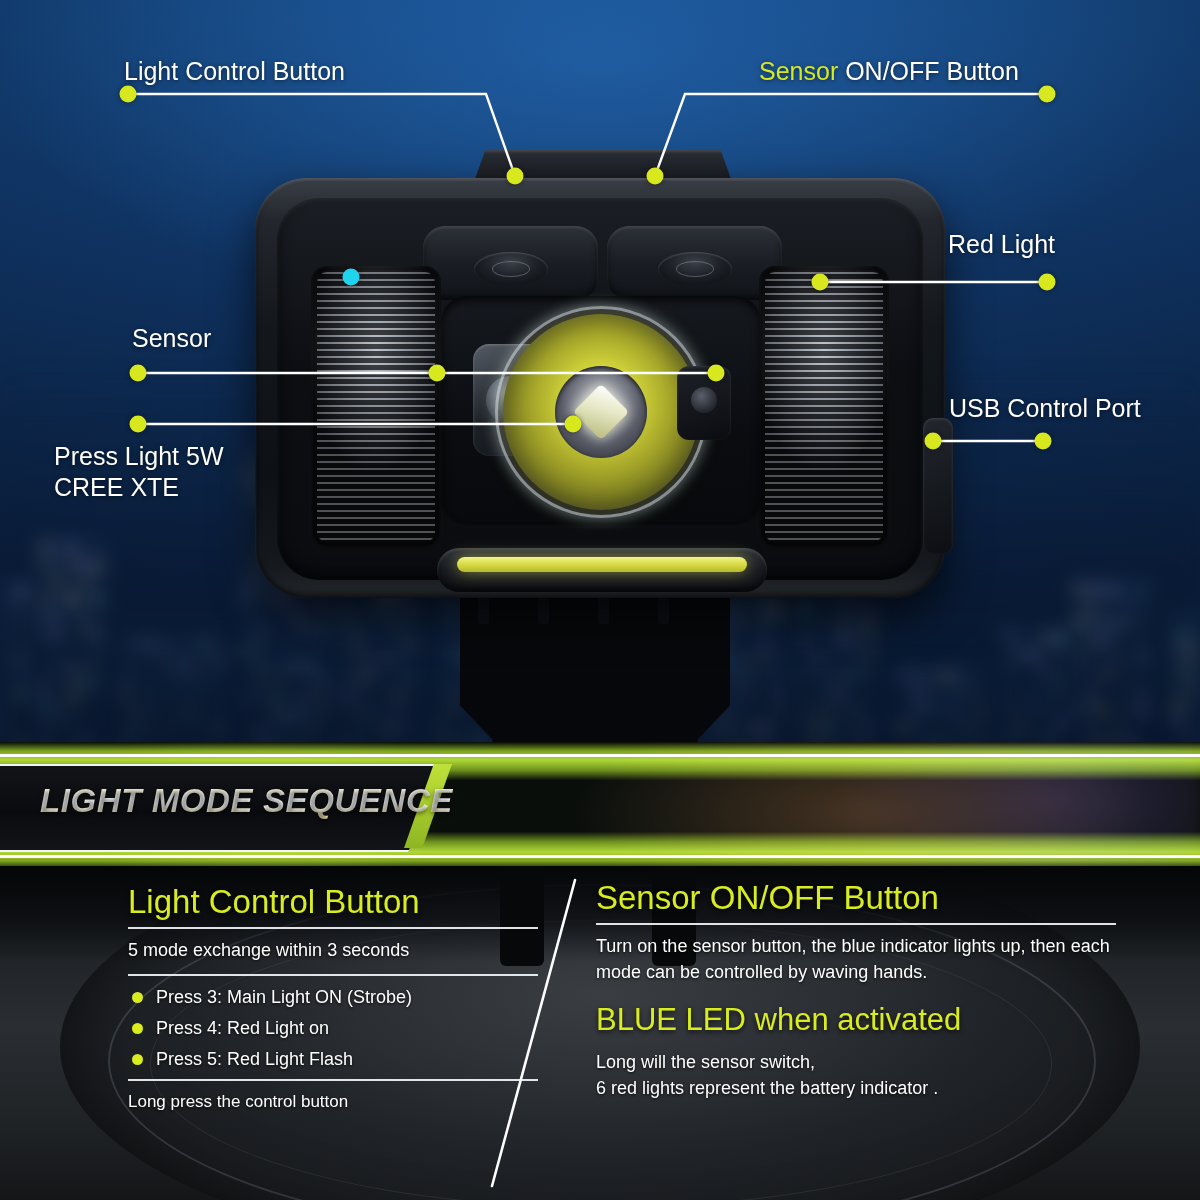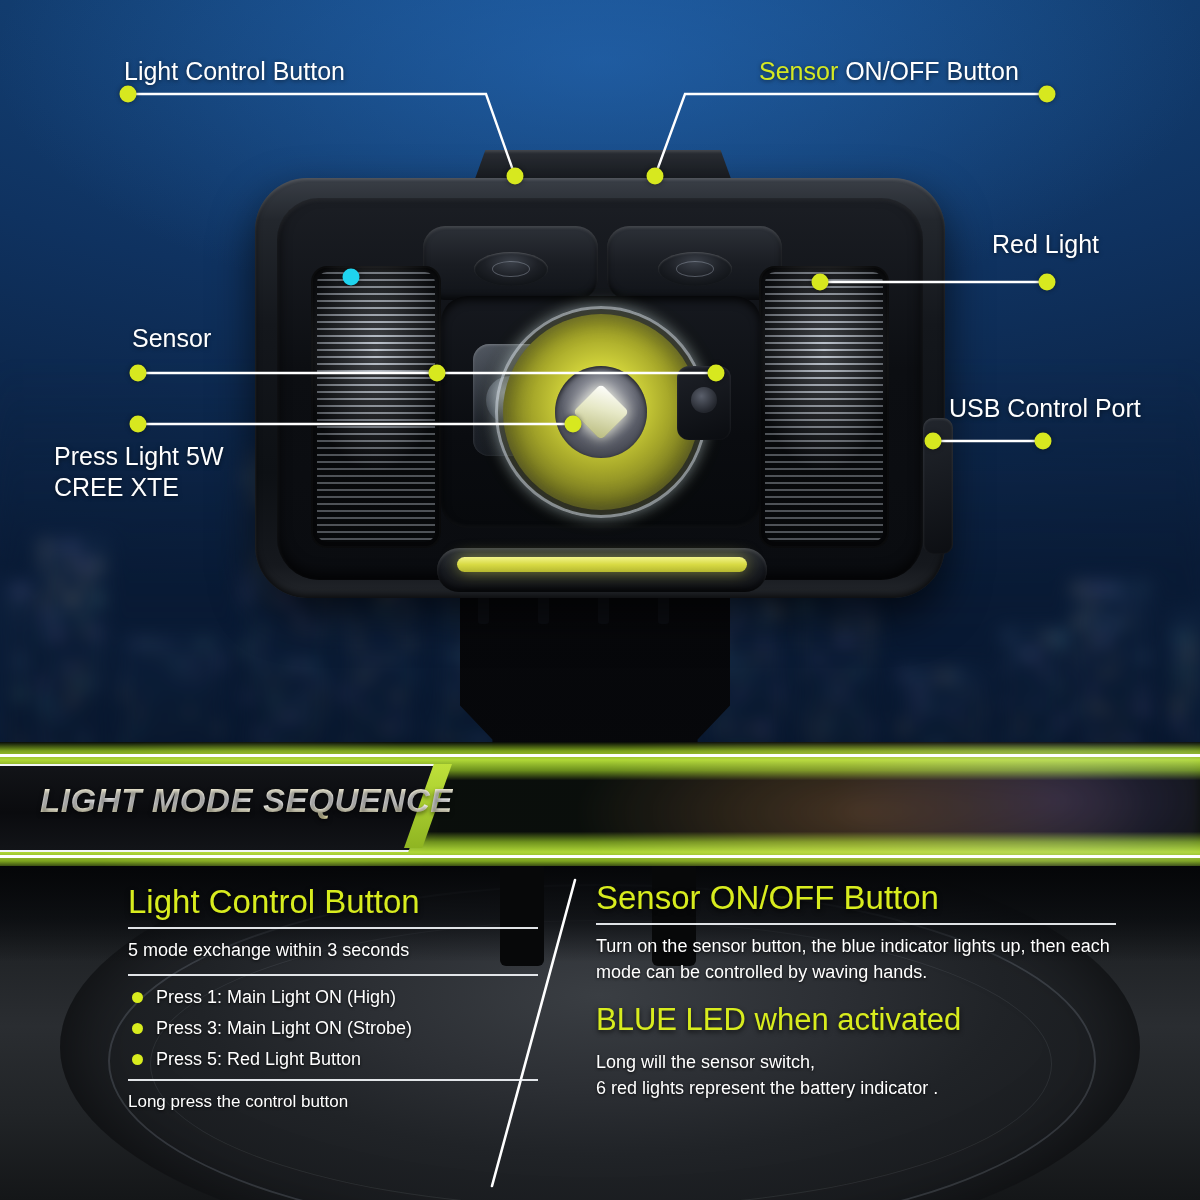--- a/index.html
+++ b/index.html
@@ -761,21 +761,21 @@
 
     <div class="co-label" style="left:124px;top:56px;"><span>Light Control Button</span></div>
     <div class="co-dot" style="left:128px;top:94px;"></div>
     <div class="co-dot cyan" style="left:351px;top:277px;"></div>
     <div class="co-dot" style="left:515px;top:176px;"></div>
 
     <div class="co-label" style="left:759px;top:56px;"><span class="hl">Sensor</span><span> ON/OFF Button</span></div>
     <div class="co-dot" style="left:1047px;top:94px;"></div>
     <div class="co-dot" style="left:655px;top:176px;"></div>
 
-    <div class="co-label" style="left:992px;top:229px;"><span>Red Light</span></div>
+    <div class="co-label" style="left:948px;top:229px;"><span>Red Light</span></div>
     <div class="co-dot" style="left:1047px;top:282px;"></div>
     <div class="co-dot" style="left:820px;top:282px;"></div>
 
     <div class="co-label" style="left:132px;top:323px;"><span>Sensor</span></div>
     <div class="co-dot" style="left:138px;top:373px;"></div>
     <div class="co-dot" style="left:437px;top:373px;"></div>
     <div class="co-dot" style="left:716px;top:373px;"></div>
 
     <div class="co-label" style="left:54px;top:441px;"><span>Press Light 5W</span><br><span>CREE XTE</span></div>
     <div class="co-dot" style="left:138px;top:424px;"></div>
@@ -809,23 +809,23 @@
     </svg>
 
     <div class="col left">
       <div class="sec-title">Light Control Button</div>
       <div class="rule"></div>
       <div class="para">
         <span>5 mode exchange within 3 seconds</span><br>
       </div>
       <div class="rule r2"></div>
       <ul class="bullets">
-        <li>Press 1: Main Light ON (High)</li>
         <li>Press 3: Main Light ON (Strobe)</li>
-        <li>Press 5: Red Light Button</li>
+        <li>Press 4: Red Light on</li>
+        <li>Press 5: Red Light Flash</li>
       </ul>
       <div class="rule"></div>
       <div class="foot">
         <span>Long press the control button</span><br>
         
       </div>
     </div>
 
     <div class="col right">
       <div class="sec-title">Sensor ON/OFF Button</div>

